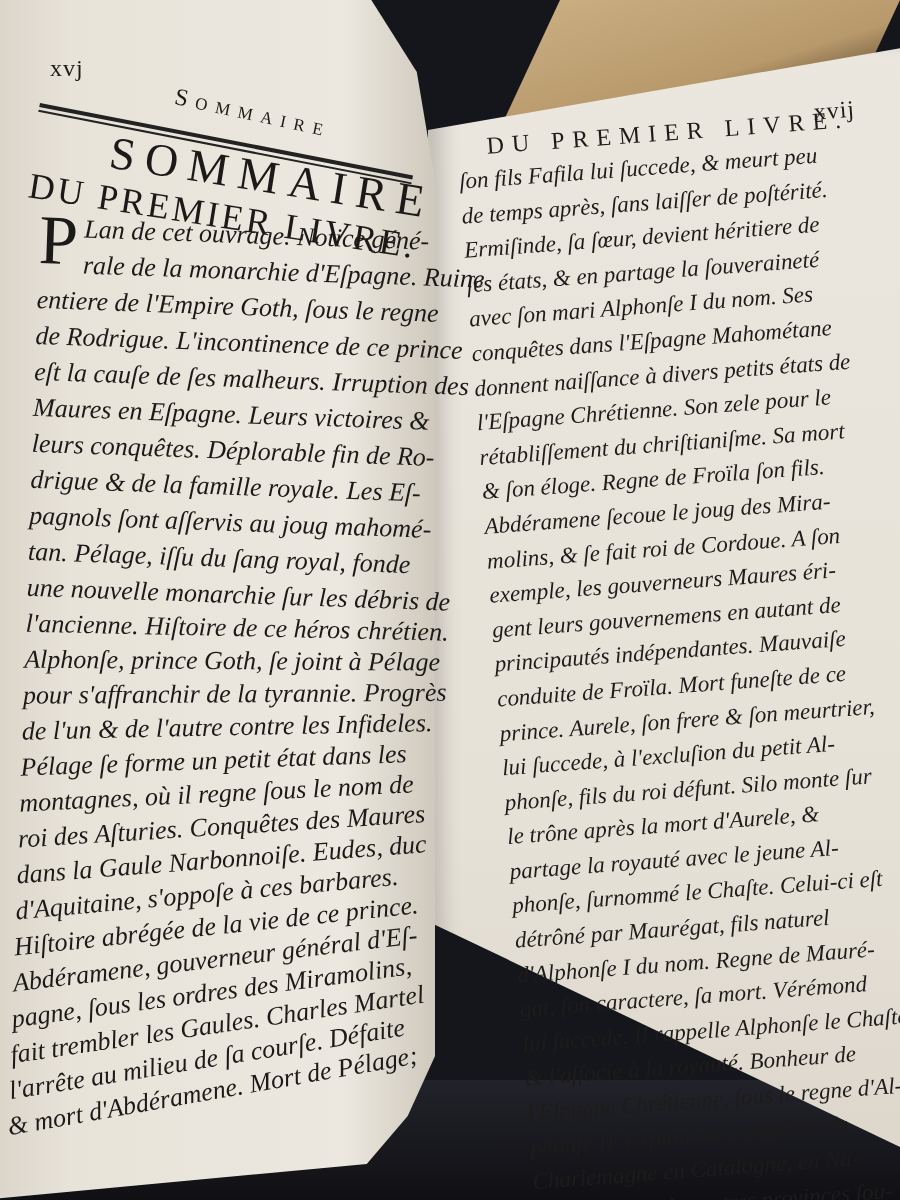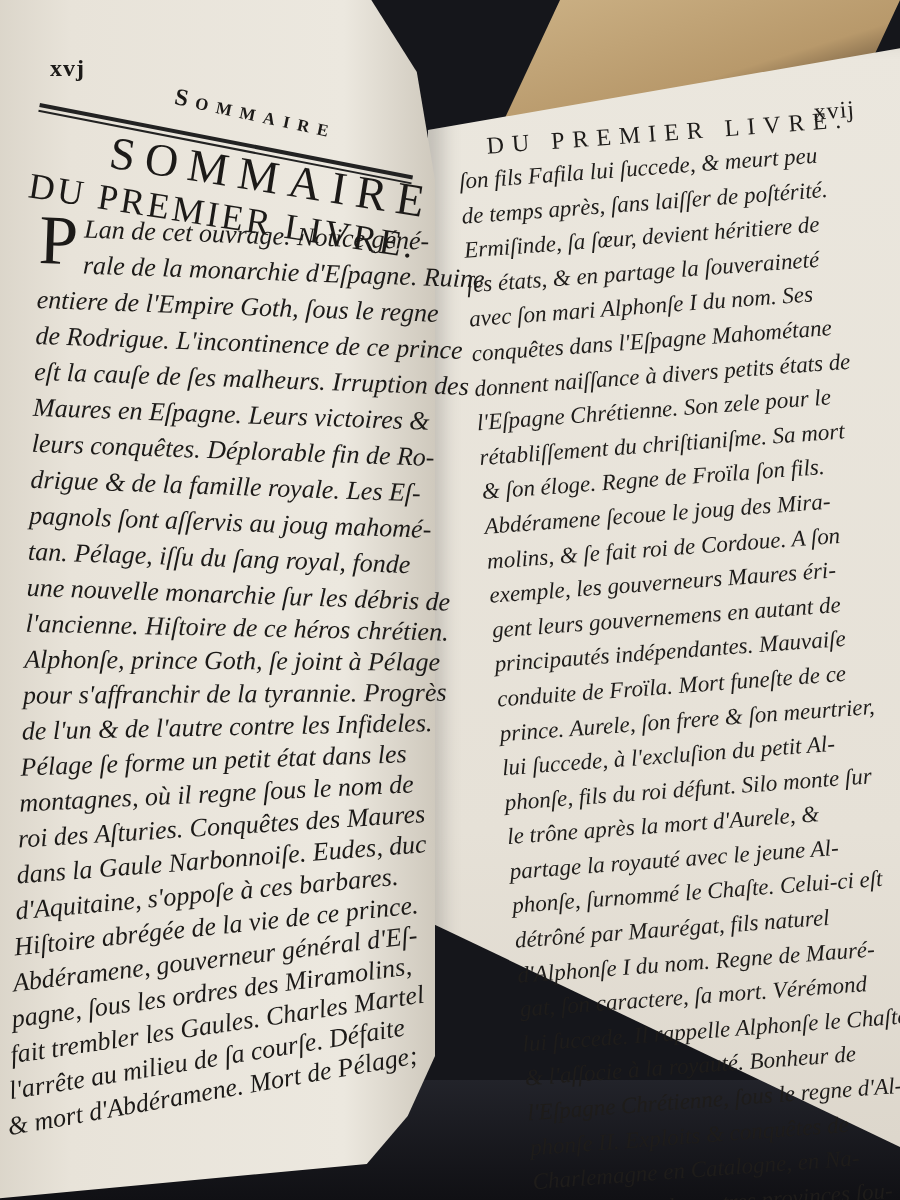--- a/index.html
+++ b/index.html
@@ -65,21 +65,21 @@
       <div class="body-line" style="transform-origin: left center;">&amp; l'aſſocie à la royauté. Bonheur de</div>
       <div class="body-line" style="transform-origin: left center;">l'Eſpagne Chrétienne, ſous le regne d'Al-</div>
       <div class="body-line" style="transform-origin: left center;">phonſe II. Exploits &amp; conquêtes de</div>
       <div class="body-line" style="transform-origin: left center;">Charlemagne en Catalogne, en Na-</div>
       <div class="body-line" style="transform-origin: left center;">varre, &amp; dans les autres provinces ſou-</div>
     </div>
 </div>
 
 <div class="page-left"></div>
 <div class="lp-content">
-  <div style="position:relative;height:34px;font-weight:bold;">
+  <div style="position:relative;height:34px;">
     <span class="folio" style="position:absolute;left:10px;top:0;">xvj</span>
     <span class="running-head" style="position:absolute;left:135px;top:28px;transform:rotate(12deg);transform-origin:left;">Sommaire</span>
   </div>
   <div style="transform:rotate(11deg);transform-origin:left top;margin-top:14px;width:380px;">
     <div class="rule"></div>
     <div class="rule thin"></div>
   </div>
   <div style="transform:rotate(9deg);transform-origin:left top;margin-top:4px;">
     <div class="title-big" style="padding-left:75px;">SOMMAIRE</div>
     <div class="title-sub">DU PREMIER LIVRE.</div>

